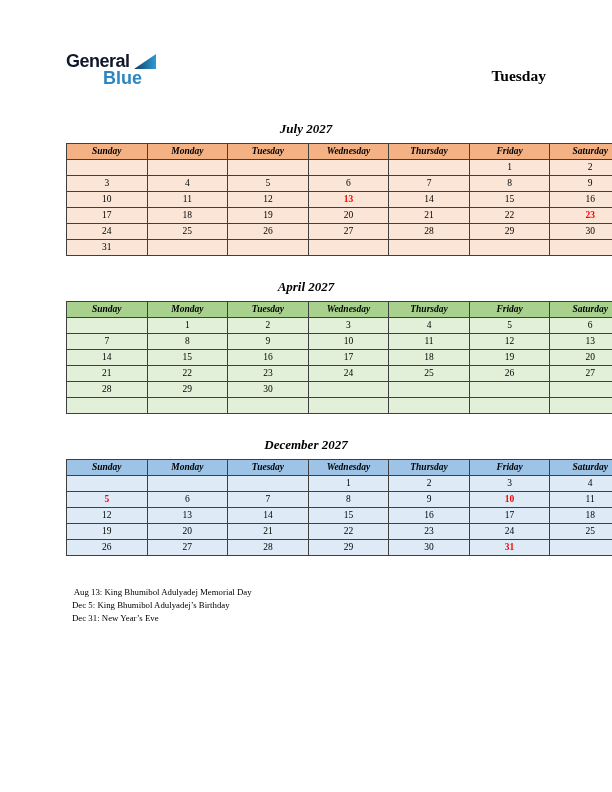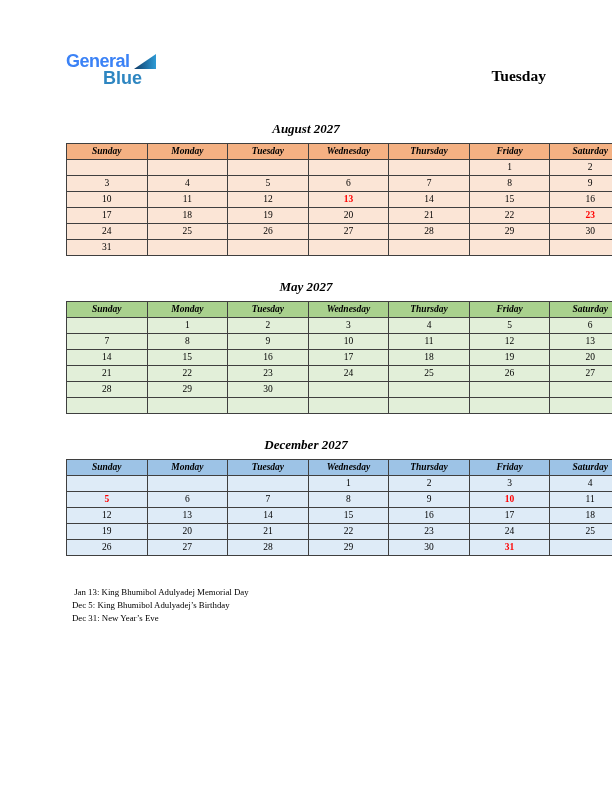--- a/index.html
+++ b/index.html
@@ -21,21 +21,21 @@
     align-items: flex-start;
     height: 46px;
   }
   .logo {
     font-family: "Liberation Sans", sans-serif;
     font-weight: bold;
     font-size: 18px;
     line-height: 1;
   }
   .logo-l1 { display: flex; align-items: flex-end; }
-  .logo-general { color: #3b82f6; letter-spacing: -0.5px; }
+  .logo-general { color: #0f172a; letter-spacing: -0.5px; }
   .logo-triangle { margin-left: 3px; display: block; }
   .logo-blue { color: #2e86c1; margin-left: 37px; margin-top: -1px; }
   .country {
     font-size: 15.5px;
     font-weight: bold;
     margin-top: 15px;
     font-family: "Liberation Serif", serif;
   }
   .month-block { margin-top: 23px; }
   .month-title {
@@ -89,21 +89,21 @@
           <polygon points="1,16 23,16 23,1" fill="url(#lg)"></polygon>
         </svg>
       </div>
       <div class="logo-blue">Blue</div>
     </div>
     <div class="country">Tuesday</div>
   </div>
 
   <div id="months">
       <div class="month-block">
-        <div class="month-title">August 2027</div>
+        <div class="month-title">July 2027</div>
         <table class="cal">
           <thead>
             <tr>
               <th style="background: rgb(244, 177, 131);">Sunday</th>
               <th style="background: rgb(244, 177, 131);">Monday</th>
               <th style="background: rgb(244, 177, 131);">Tuesday</th>
               <th style="background: rgb(244, 177, 131);">Wednesday</th>
               <th style="background: rgb(244, 177, 131);">Thursday</th>
               <th style="background: rgb(244, 177, 131);">Friday</th>
               <th style="background: rgb(244, 177, 131);">Saturday</th>
@@ -161,21 +161,21 @@
               <td style="background: rgb(251, 229, 214);"></td>
               <td style="background: rgb(251, 229, 214);"></td>
               <td style="background: rgb(251, 229, 214);"></td>
               <td style="background: rgb(251, 229, 214);"></td>
               <td style="background: rgb(251, 229, 214);"></td>
             </tr>
           </tbody>
         </table>
       </div>
       <div class="month-block">
-        <div class="month-title">May 2027</div>
+        <div class="month-title">April 2027</div>
         <table class="cal">
           <thead>
             <tr>
               <th style="background: rgb(169, 209, 142);">Sunday</th>
               <th style="background: rgb(169, 209, 142);">Monday</th>
               <th style="background: rgb(169, 209, 142);">Tuesday</th>
               <th style="background: rgb(169, 209, 142);">Wednesday</th>
               <th style="background: rgb(169, 209, 142);">Thursday</th>
               <th style="background: rgb(169, 209, 142);">Friday</th>
               <th style="background: rgb(169, 209, 142);">Saturday</th>
@@ -297,15 +297,15 @@
               <td style="background: rgb(222, 235, 247);">29</td>
               <td style="background: rgb(222, 235, 247);">30</td>
               <td style="background: rgb(222, 235, 247); color: rgb(255, 0, 0); font-weight: bold;">31</td>
               <td style="background: rgb(222, 235, 247);"></td>
             </tr>
           </tbody>
         </table>
       </div>
     </div>
 
-  <div id="holidays" class="holidays"><div class="holiday-line"> Jan 13: King Bhumibol Adulyadej Memorial Day</div><div class="holiday-line">Dec 5: King Bhumibol Adulyadej’s Birthday</div><div class="holiday-line">Dec 31: New Year’s Eve</div></div>
+  <div id="holidays" class="holidays"><div class="holiday-line"> Aug 13: King Bhumibol Adulyadej Memorial Day</div><div class="holiday-line">Dec 5: King Bhumibol Adulyadej’s Birthday</div><div class="holiday-line">Dec 31: New Year’s Eve</div></div>
 
 </div>
 
 </body></html>

